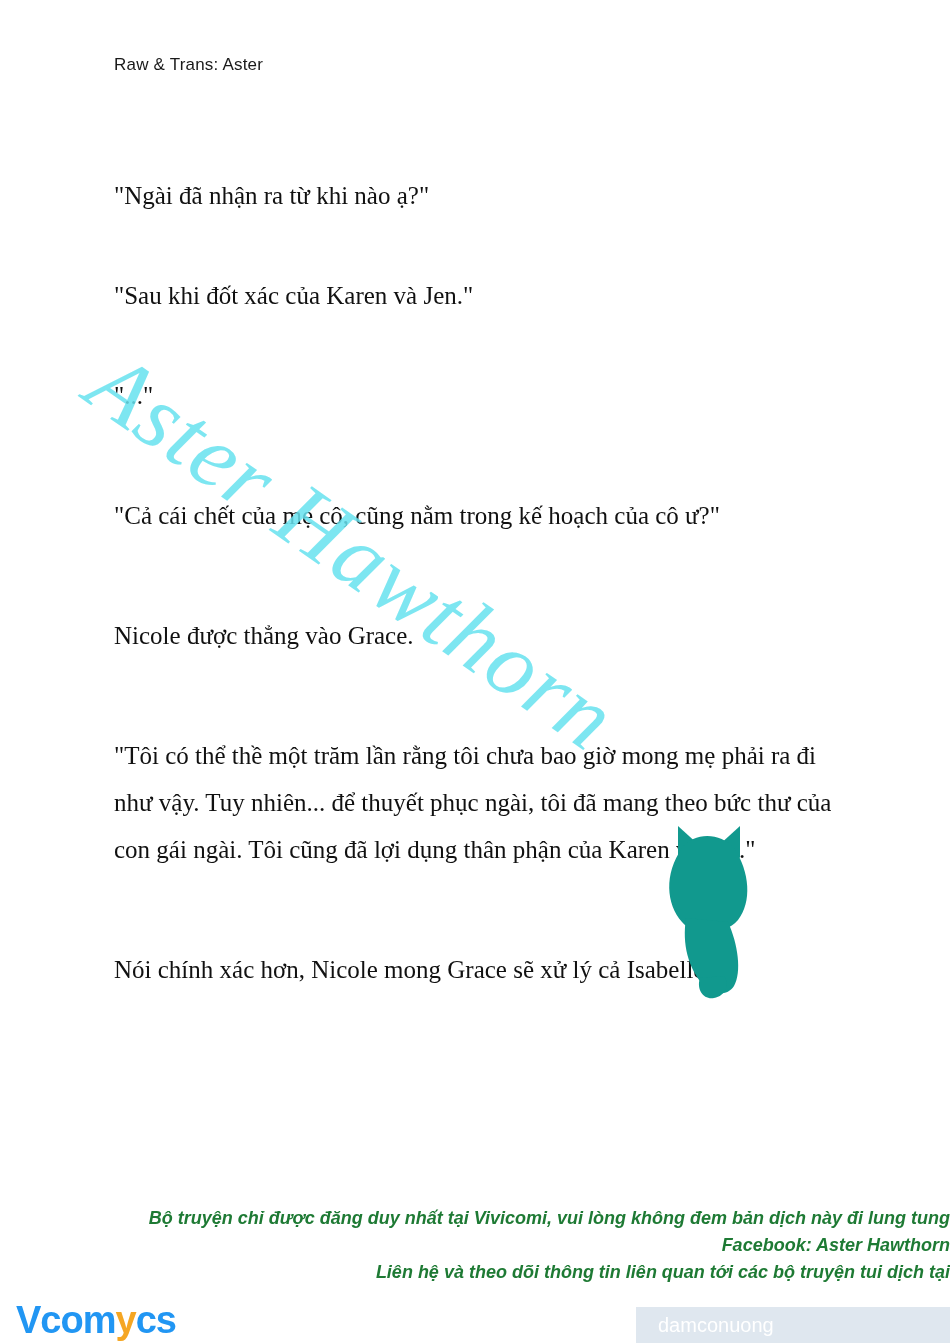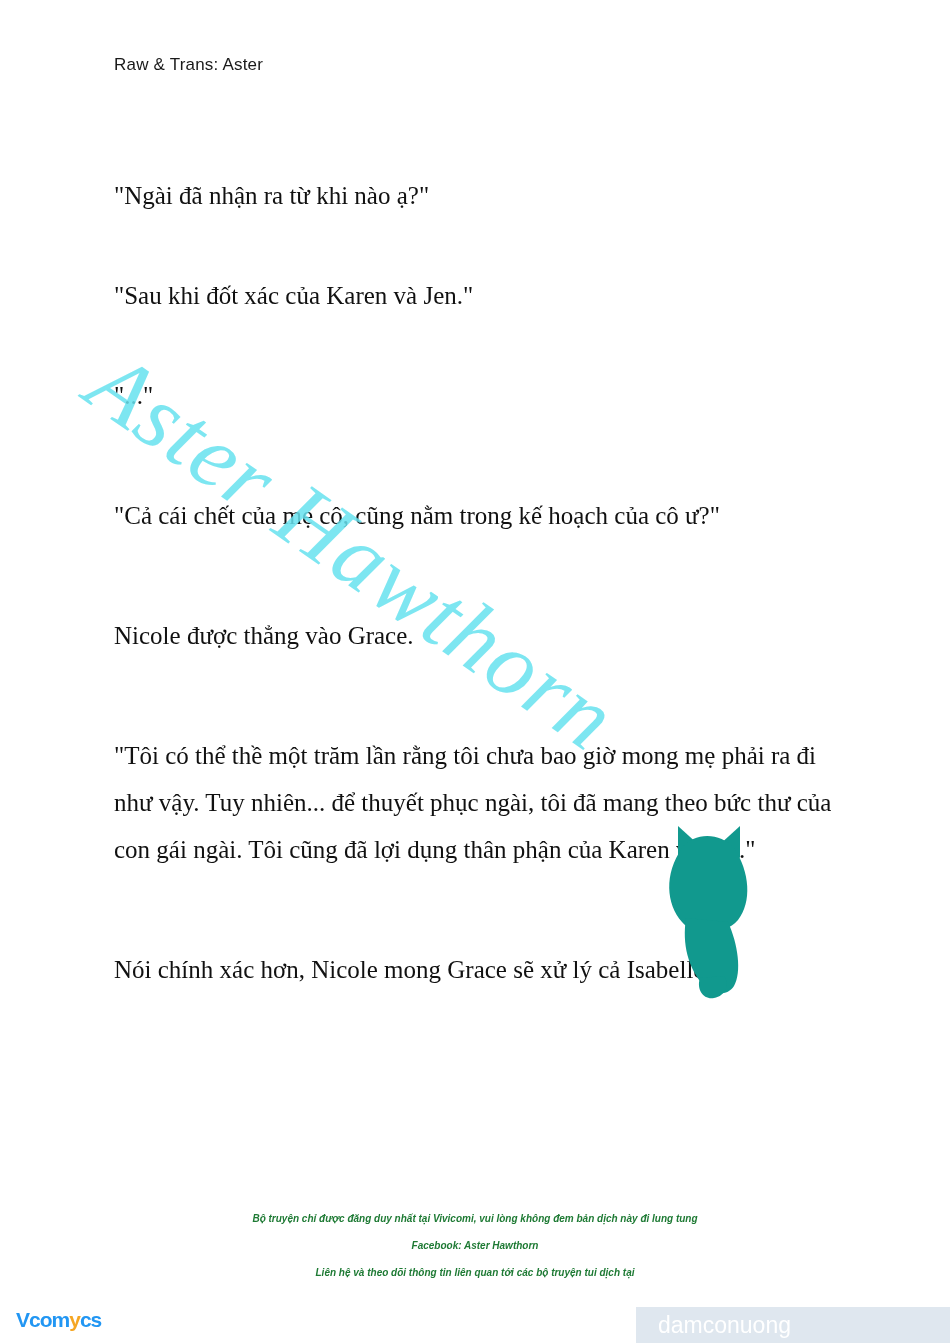--- a/index.html
+++ b/index.html
@@ -78,62 +78,62 @@
     width: 120px;
     height: 200px;
     z-index: 6;
     pointer-events: none;
   }
   .footer-notes {
     position: absolute;
     left: 0;
     top: 1205px;
     width: 950px;
-    text-align: center;
+    text-align: right;
     font-family: "Liberation Sans", sans-serif;
     font-style: italic;
     font-weight: bold;
-    font-size: 10px;
+    font-size: 18px;
     color: #1e7a34;
     line-height: 27px;
   }
   .footer-notes div {
     white-space: pre-wrap;
   }
   .bottom-bar {
     position: absolute;
     left: 0;
     bottom: 0;
     width: 950px;
     height: 42px;
   }
   .brand-logo {
     position: absolute;
     left: 16px;
     bottom: 6px;
     font-family: "Liberation Sans", sans-serif;
     font-weight: bold;
-    font-size: 21px;
+    font-size: 38px;
     letter-spacing: -1px;
     line-height: 34px;
   }
   .brand-logo .v { color: #2196f3; }
   .brand-logo .com { color: #2196f3; }
   .brand-logo .y { color: #f5a623; }
   .brand-logo .cs { color: #2196f3; }
   .site-tag {
     position: absolute;
     right: 0;
     bottom: 0;
     width: 314px;
     height: 36px;
     background: #dfe7ef;
     color: #ffffff;
     font-family: "Liberation Sans", sans-serif;
-    font-size: 23px;
+    font-size: 20px;
     display: flex;
     align-items: center;
     padding-left: 22px;
     box-sizing: border-box;
   }
 </style>
 </head>
 <body>
 
 <div class="page">

